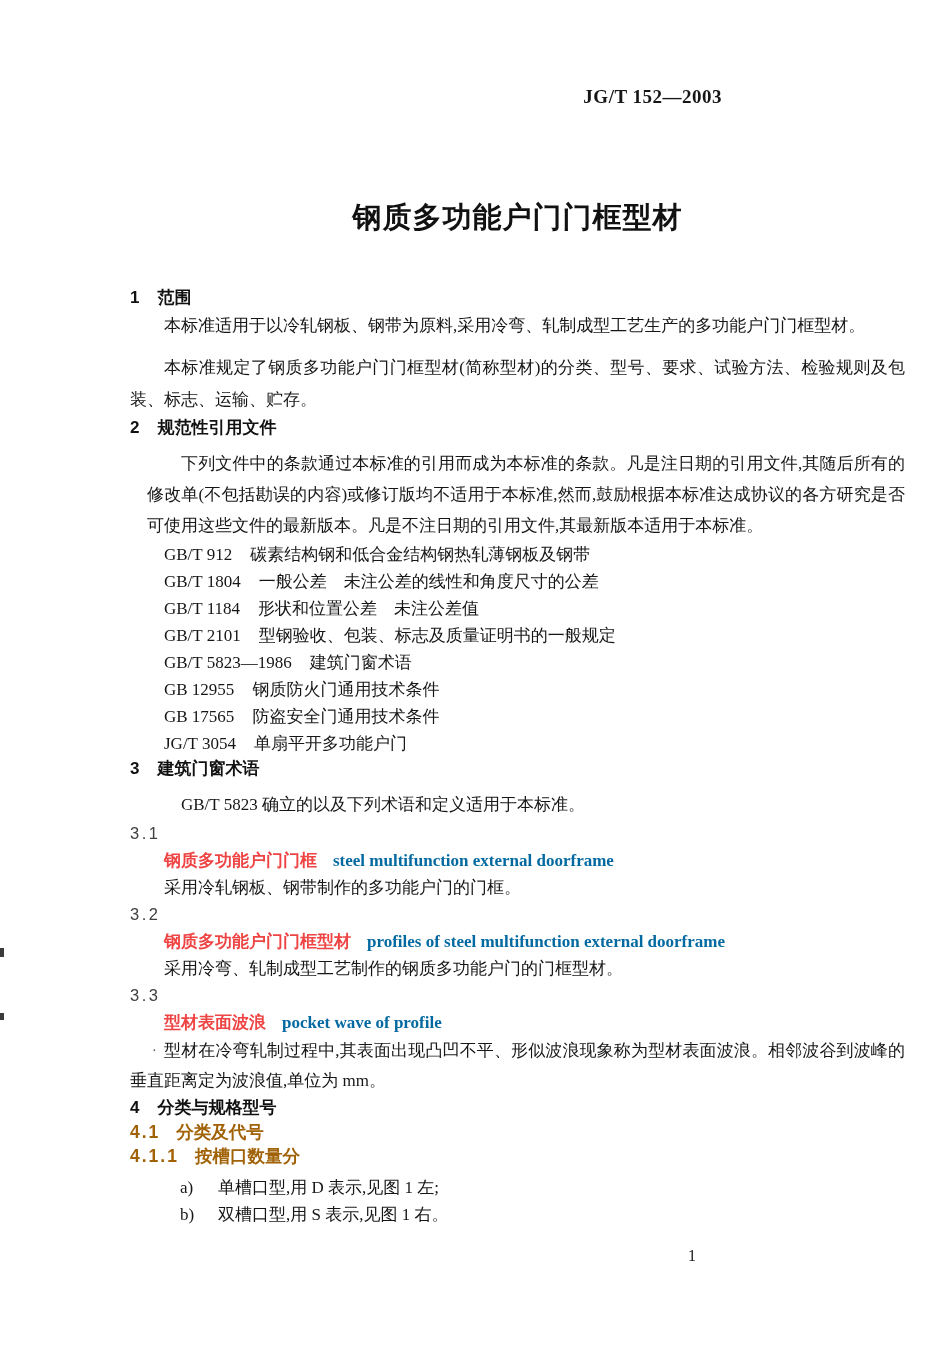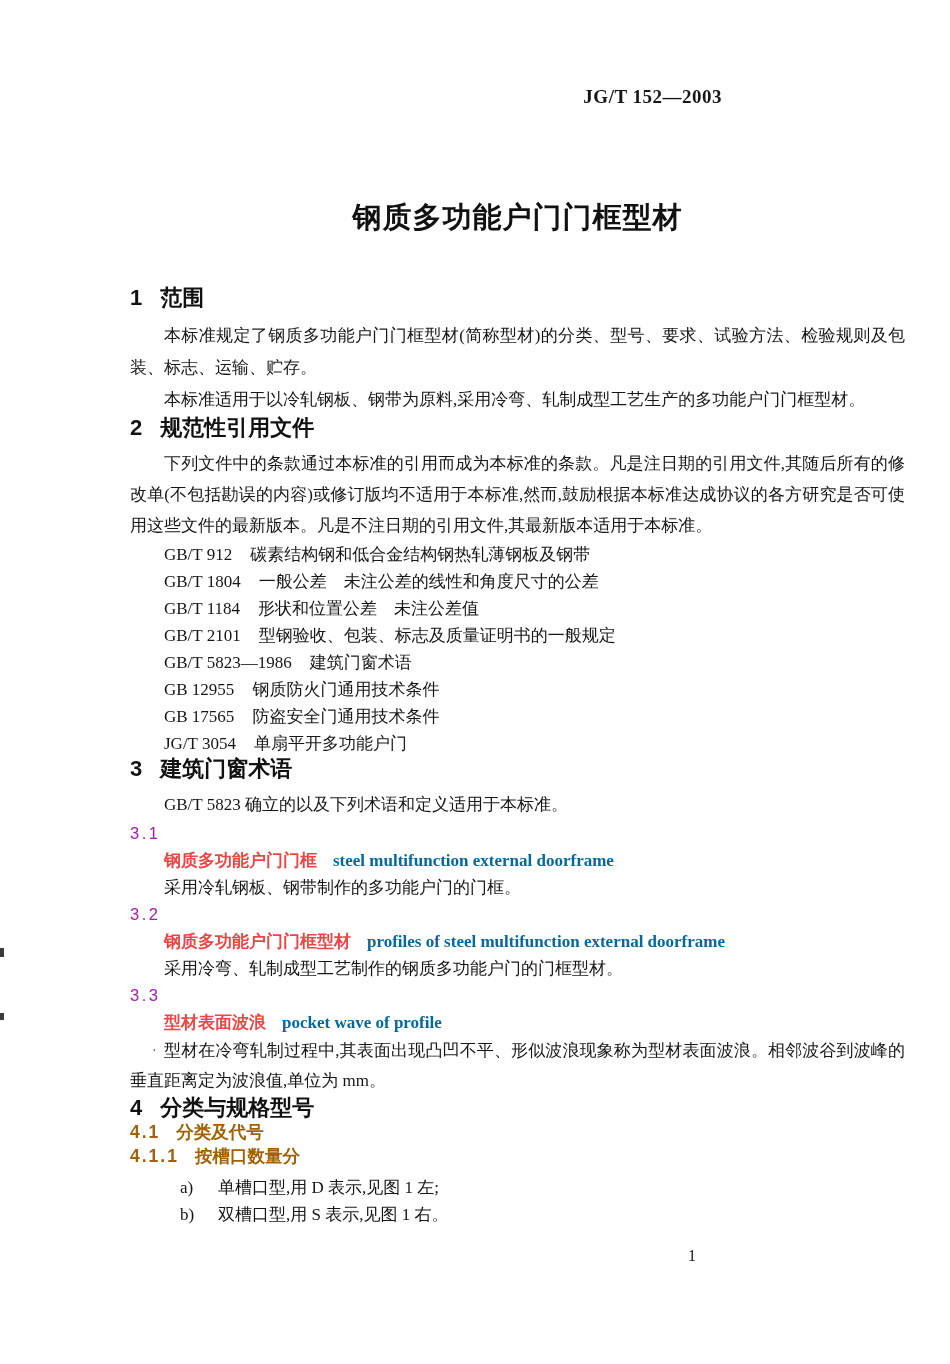--- a/index.html
+++ b/index.html
@@ -28,44 +28,44 @@
   }
 
   .content {
     position: absolute; left: 130px; top: 0;
     width: 775px; padding-top: 286px;
     font-size: 17px;
   }
 
   h2.sec {
     margin: 0; font-family: "Liberation Sans", sans-serif;
-    font-size: 22px; font-weight: 700; line-height: 24px; color: #111;
+    font-size: 17px; font-weight: 700; line-height: 24px; color: #111;
   }
   h3.sub {
     margin: 0; font-family: "Liberation Sans", sans-serif;
     font-size: 17.5px; font-weight: 700; line-height: 24px; color: #a16207;
   }
   .h-num { margin-right: 16px; letter-spacing: 2px; }
 
   p { margin: 0; }
   .para { line-height: 32px; text-indent: 2em; text-align: justify; }
   .mt6  { margin-top: 6px; }
-  .mt8  { margin-top: 8px; }
+  .mt8  { margin-top: 8px; margin-left: 17px; }
   .mt10 { margin-top: 10px; }
   .mt14 { margin-top: 14px; }
   .mt16 { margin-top: 16px; }
 
   .intro { line-height: 31px; text-indent: 2em; text-align: justify; }
 
   .ref { line-height: 27px; margin-left: 2em; }
   .ref-code { margin-right: 18px; white-space: nowrap; }
 
   .clause-num {
     line-height: 27px; font-family: "Liberation Sans", sans-serif;
-    font-size: 16.5px; letter-spacing: 2.5px; color: #a21caf;
+    font-size: 16.5px; letter-spacing: 2.5px; color: #404040;
   }
   .term-line { line-height: 27px; margin-left: 2em; }
   .term-cn {
     font-family: "Liberation Sans", sans-serif; font-weight: 700;
     margin-right: 16px; color: #ef4444;
   }
   .term-en { font-family: "Liberation Serif", serif; font-weight: 700; color: #0369a1; }
   .def { line-height: 27px; margin-left: 2em; text-align: justify; }
   .def-wrap { line-height: 30px; margin-left: 0; text-indent: 2em; position: relative; }
   .stray-dot {
@@ -94,22 +94,22 @@
 
   <div class="doc-number">JG/T 152—2003</div>
 
   <h1 class="title">钢质多功能户门门框型材</h1>
 
   <div class="content">
 
     <h2 class="sec">
       <span class="h-num">1</span><span>范围</span>
     </h2>
+    <p class="para">本标准适用于以冷轧钢板、钢带为原料,采用冷弯、轧制成型工艺生产的多功能户门门框型材。</p>
     <p class="para mt10">本标准规定了钢质多功能户门门框型材(简称型材)的分类、型号、要求、试验方法、检验规则及包装、标志、运输、贮存。</p>
-    <p class="para">本标准适用于以冷轧钢板、钢带为原料,采用冷弯、轧制成型工艺生产的多功能户门门框型材。</p>
 
     <h2 class="sec mt16">
       <span class="h-num">2</span><span>规范性引用文件</span>
     </h2>
     <p class="intro mt8">下列文件中的条款通过本标准的引用而成为本标准的条款。凡是注日期的引用文件,其随后所有的修改单(不包括勘误的内容)或修订版均不适用于本标准,然而,鼓励根据本标准达成协议的各方研究是否可使用这些文件的最新版本。凡是不注日期的引用文件,其最新版本适用于本标准。</p>
 
     <p class="ref"><span class="ref-code">GB/T 912</span><span>碳素结构钢和低合金结构钢热轧薄钢板及钢带</span></p>
     <p class="ref"><span class="ref-code">GB/T 1804</span><span>一般公差　未注公差的线性和角度尺寸的公差</span></p>
     <p class="ref"><span class="ref-code">GB/T 1184</span><span>形状和位置公差　未注公差值</span></p>
     <p class="ref"><span class="ref-code">GB/T 2101</span><span>型钢验收、包装、标志及质量证明书的一般规定</span></p>

